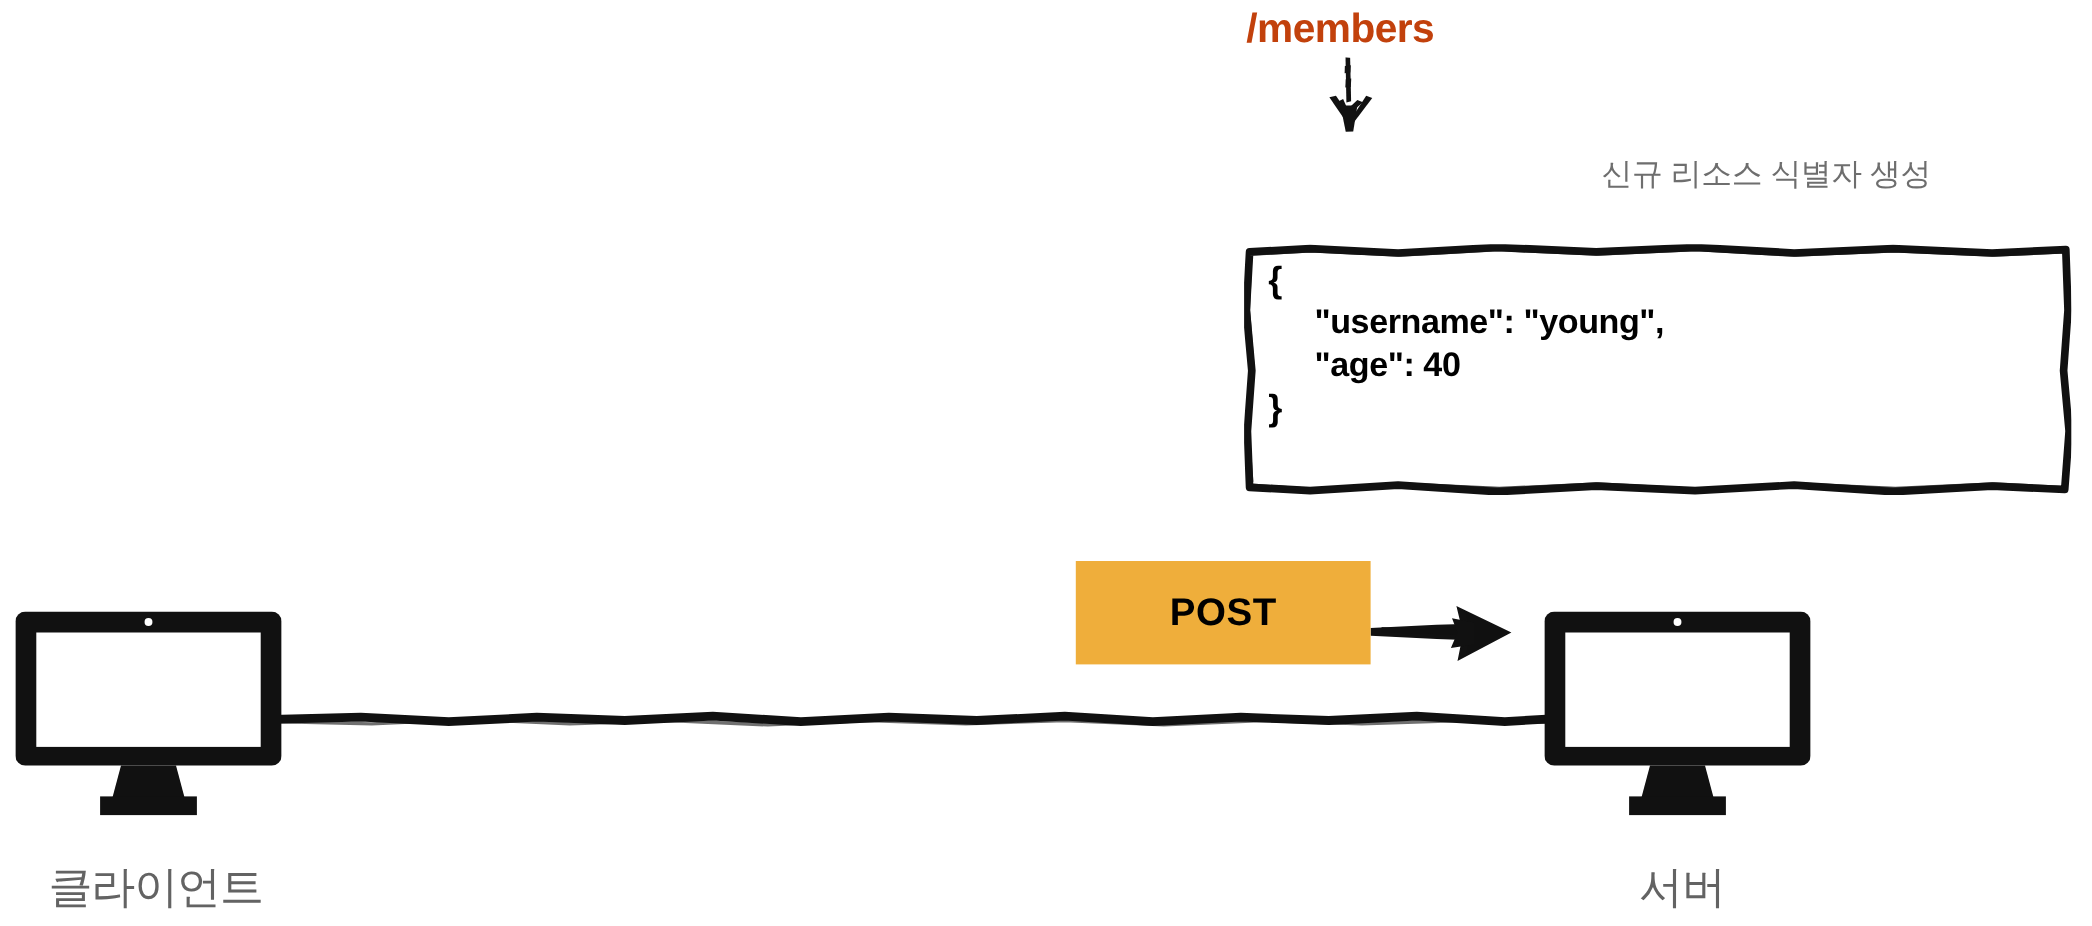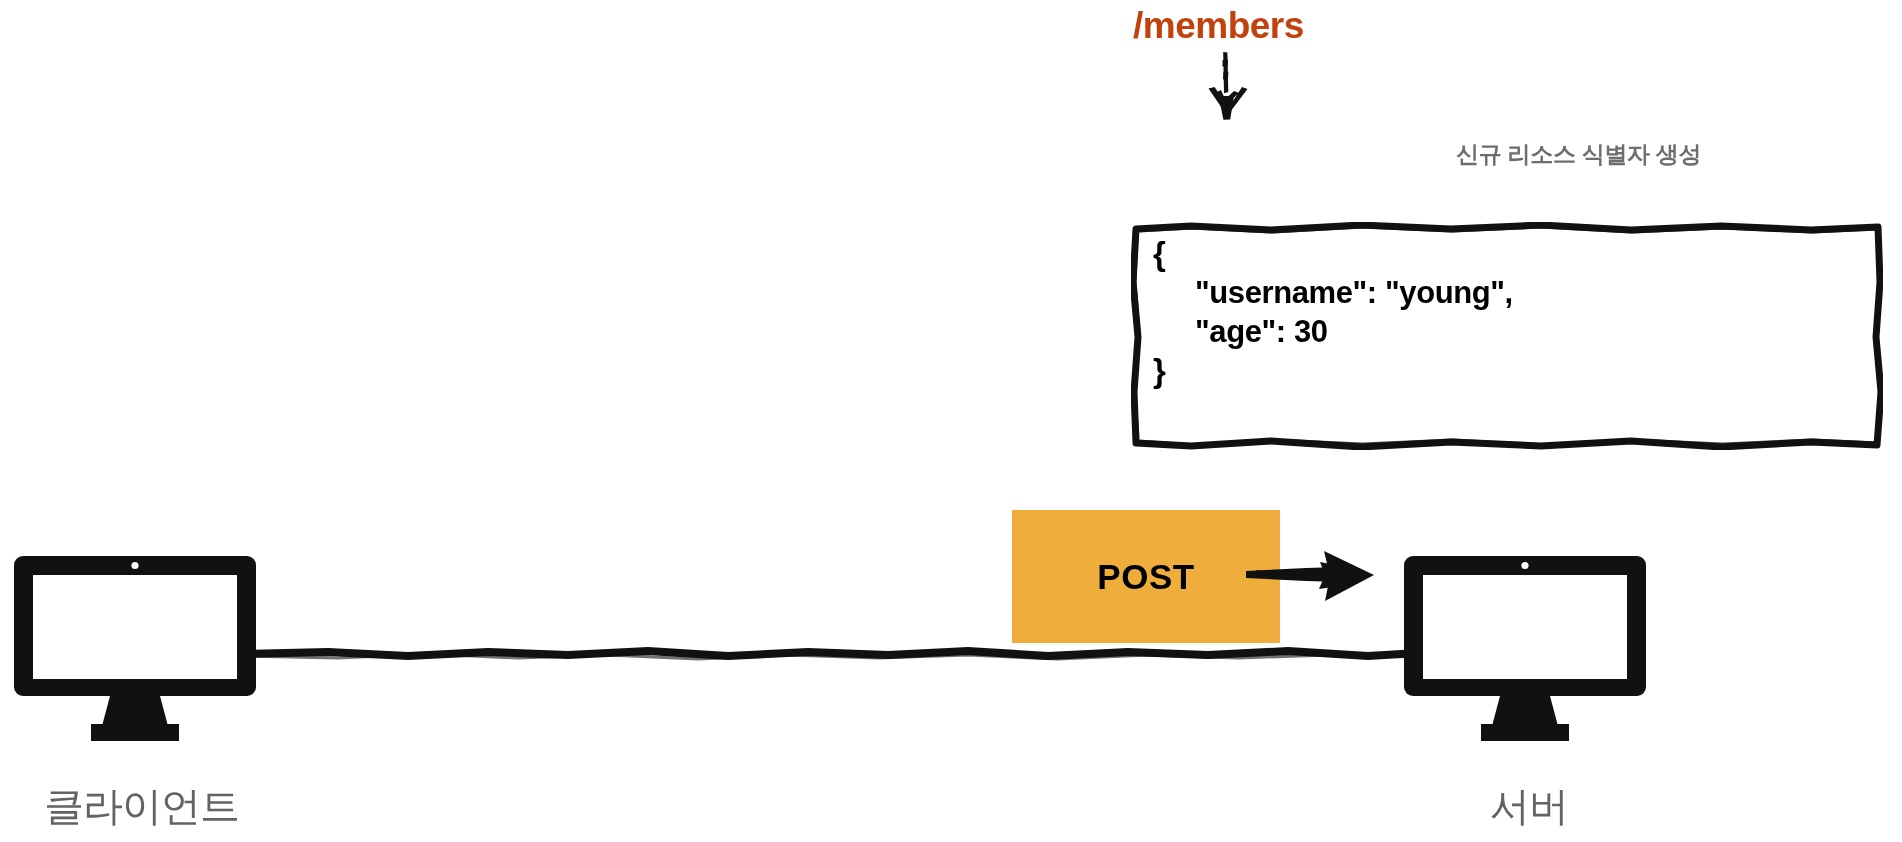--- a/index.html
+++ b/index.html
@@ -36,22 +36,22 @@
   }
   #endpoint-resource {
     left: 1133px;
     top: 130px;
     font-size: 37px;
   }
   #annotation-new-resource {
     position: absolute;
     left: 1456px;
     top: 139px;
-    font-size: 23px;
-    font-weight: bold;
+    font-size: 28px;
+    font-weight: normal;
     color: #6e6e6e;
     white-space: nowrap;
     letter-spacing: -0.3px;
   }
 
   
   #down-arrow {
     position: absolute;
     left: 1185px;
     top: 52px;
@@ -93,26 +93,25 @@
   .line-gap-md { height: 16px; }
   .key-plain { font-weight: bold; }
   .val-strong { font-weight: bold; }
 
   
   #method-badge {
     position: absolute;
     left: 978px;
     top: 510px;
     width: 268px;
-    height: 133px;
+    height: 94px;
     background: #efae3b;
     display: flex;
     align-items: center;
     justify-content: center;
-    margin-left: 34px;
   }
   #method-badge-label {
     font-size: 35px;
     font-weight: bold;
     color: #000000;
     letter-spacing: 0.5px;
   }
 
   
   #request-arrow {
@@ -183,21 +182,21 @@
       <path d="M7,9 L62,6 L142,10 L232,5 L322,9 L412,5 L502,10 L592,6 L682,10 L745,7" fill="none" stroke="#111111" stroke-width="3" opacity="0.75"></path>
       <path d="M7,219 L62,223 L142,218 L232,222 L322,218 L412,223 L502,218 L592,222 L682,218 L745,221" fill="none" stroke="#111111" stroke-width="3" opacity="0.75"></path>
       <path d="M6,12 L4,60 L8,110 L3,160 L7,216" fill="none" stroke="#111111" stroke-width="3" opacity="0.75"></path>
       <path d="M747,12 L750,62 L745,112 L749,162 L746,216" fill="none" stroke="#111111" stroke-width="3" opacity="0.75"></path>
     </svg>
 
     <div id="payload-code">
       <span class="code-line brace">{</span>
       <span class="line-gap-md"></span>
       <span class="code-line indented"><span class="key-plain">"username":</span><span> </span><span class="val-strong">"young",</span></span>
-      <span class="code-line indented"><span class="key-plain">"age":</span><span> </span><span class="val-strong">30</span></span>
+      <span class="code-line indented"><span class="key-plain">"age":</span><span> </span><span class="val-strong">40</span></span>
       <span class="line-gap-sm"></span>
       <span class="code-line brace">}</span>
     </div>
   </div>
 
   <div id="connection-line">
     <svg width="1170" height="18" viewBox="0 0 1170 18" preserveAspectRatio="none" xmlns="http://www.w3.org/2000/svg">
       <path d="M0,9 L80,7 L160,11 L240,7 L320,10 L400,6 L480,11 L560,7 L640,10 L720,6
                L800,11 L880,7 L960,10 L1040,6 L1120,11 L1170,8" fill="none" stroke="#111111" stroke-width="8" stroke-linecap="round"></path>
       <path d="M0,11 L90,13 L180,9 L270,13 L360,10 L450,14 L540,10 L630,13 L720,10

